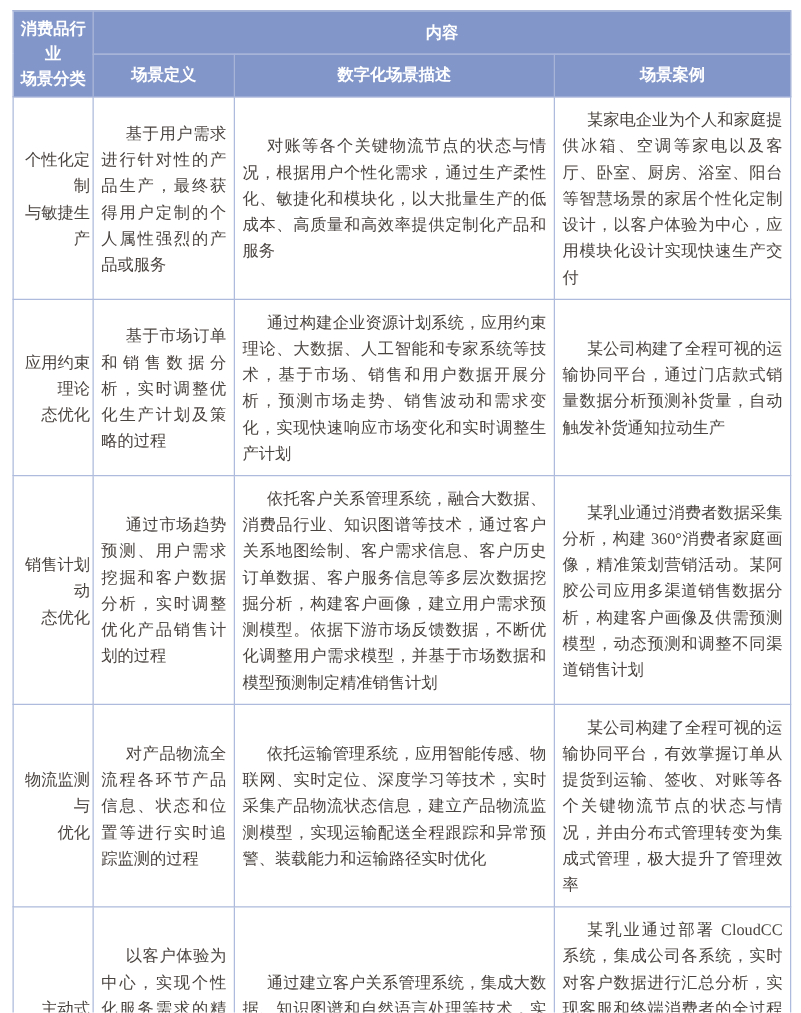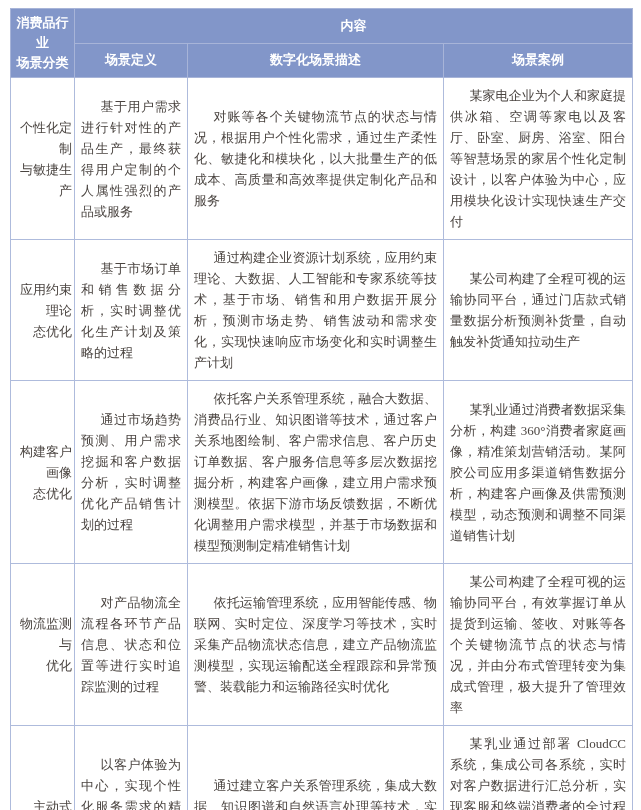--- a/index.html
+++ b/index.html
@@ -88,21 +88,21 @@
     <td class="para-cell">某家电企业为个人和家庭提供冰箱、空调等家电以及客厅、卧室、厨房、浴室、阳台等智慧场景的家居个性化定制设计，以客户体验为中心，应用模块化设计实现快速生产交付</td>
   </tr>
       <tr>
     <td class="category-cell">应用约束理论
 态优化</td>
     <td class="para-cell">基于市场订单和销售数据分析，实时调整优化生产计划及策略的过程</td>
     <td class="para-cell">通过构建企业资源计划系统，应用约束理论、大数据、人工智能和专家系统等技术，基于市场、销售和用户数据开展分析，预测市场走势、销售波动和需求变化，实现快速响应市场变化和实时调整生产计划</td>
     <td class="para-cell">某公司构建了全程可视的运输协同平台，通过门店款式销量数据分析预测补货量，自动触发补货通知拉动生产</td>
   </tr>
       <tr>
-    <td class="category-cell">构建客户画像
+    <td class="category-cell">销售计划动
 态优化</td>
     <td class="para-cell">通过市场趋势预测、用户需求挖掘和客户数据分析，实时调整优化产品销售计划的过程</td>
     <td class="para-cell">依托客户关系管理系统，融合大数据、消费品行业、知识图谱等技术，通过客户关系地图绘制、客户需求信息、客户历史订单数据、客户服务信息等多层次数据挖掘分析，构建客户画像，建立用户需求预测模型。依据下游市场反馈数据，不断优化调整用户需求模型，并基于市场数据和模型预测制定精准销售计划</td>
     <td class="para-cell">某乳业通过消费者数据采集分析，构建 360°消费者家庭画像，精准策划营销活动。某阿胶公司应用多渠道销售数据分析，构建客户画像及供需预测模型，动态预测和调整不同渠道销售计划</td>
   </tr>
       <tr>
     <td class="category-cell">物流监测与
 优化</td>
     <td class="para-cell">对产品物流全流程各环节产品信息、状态和位置等进行实时追踪监测的过程</td>
     <td class="para-cell">依托运输管理系统，应用智能传感、物联网、实时定位、深度学习等技术，实时采集产品物流状态信息，建立产品物流监测模型，实现运输配送全程跟踪和异常预警、装载能力和运输路径实时优化</td>

